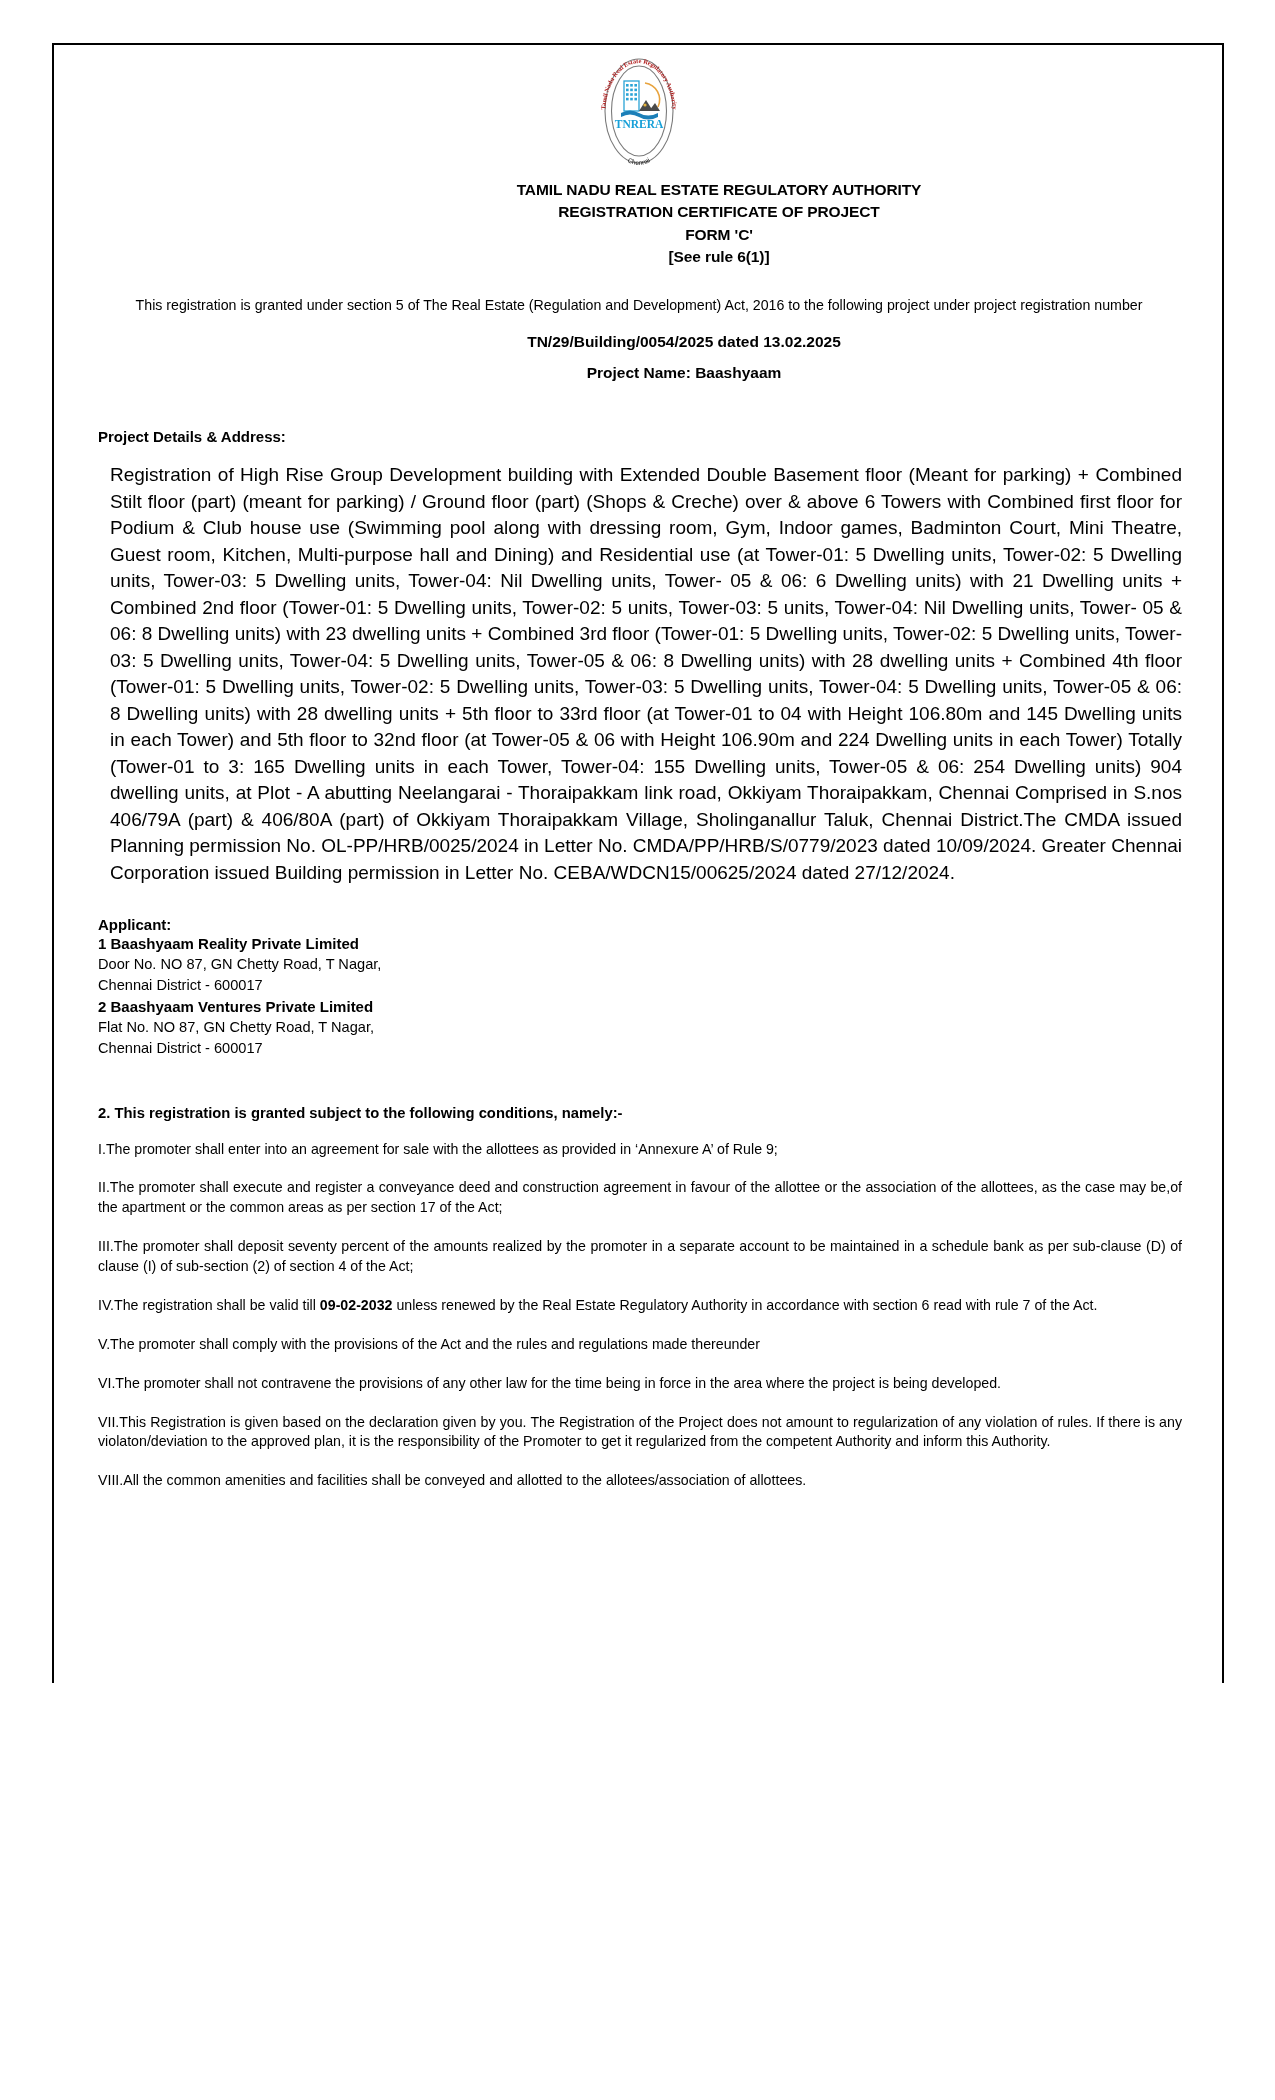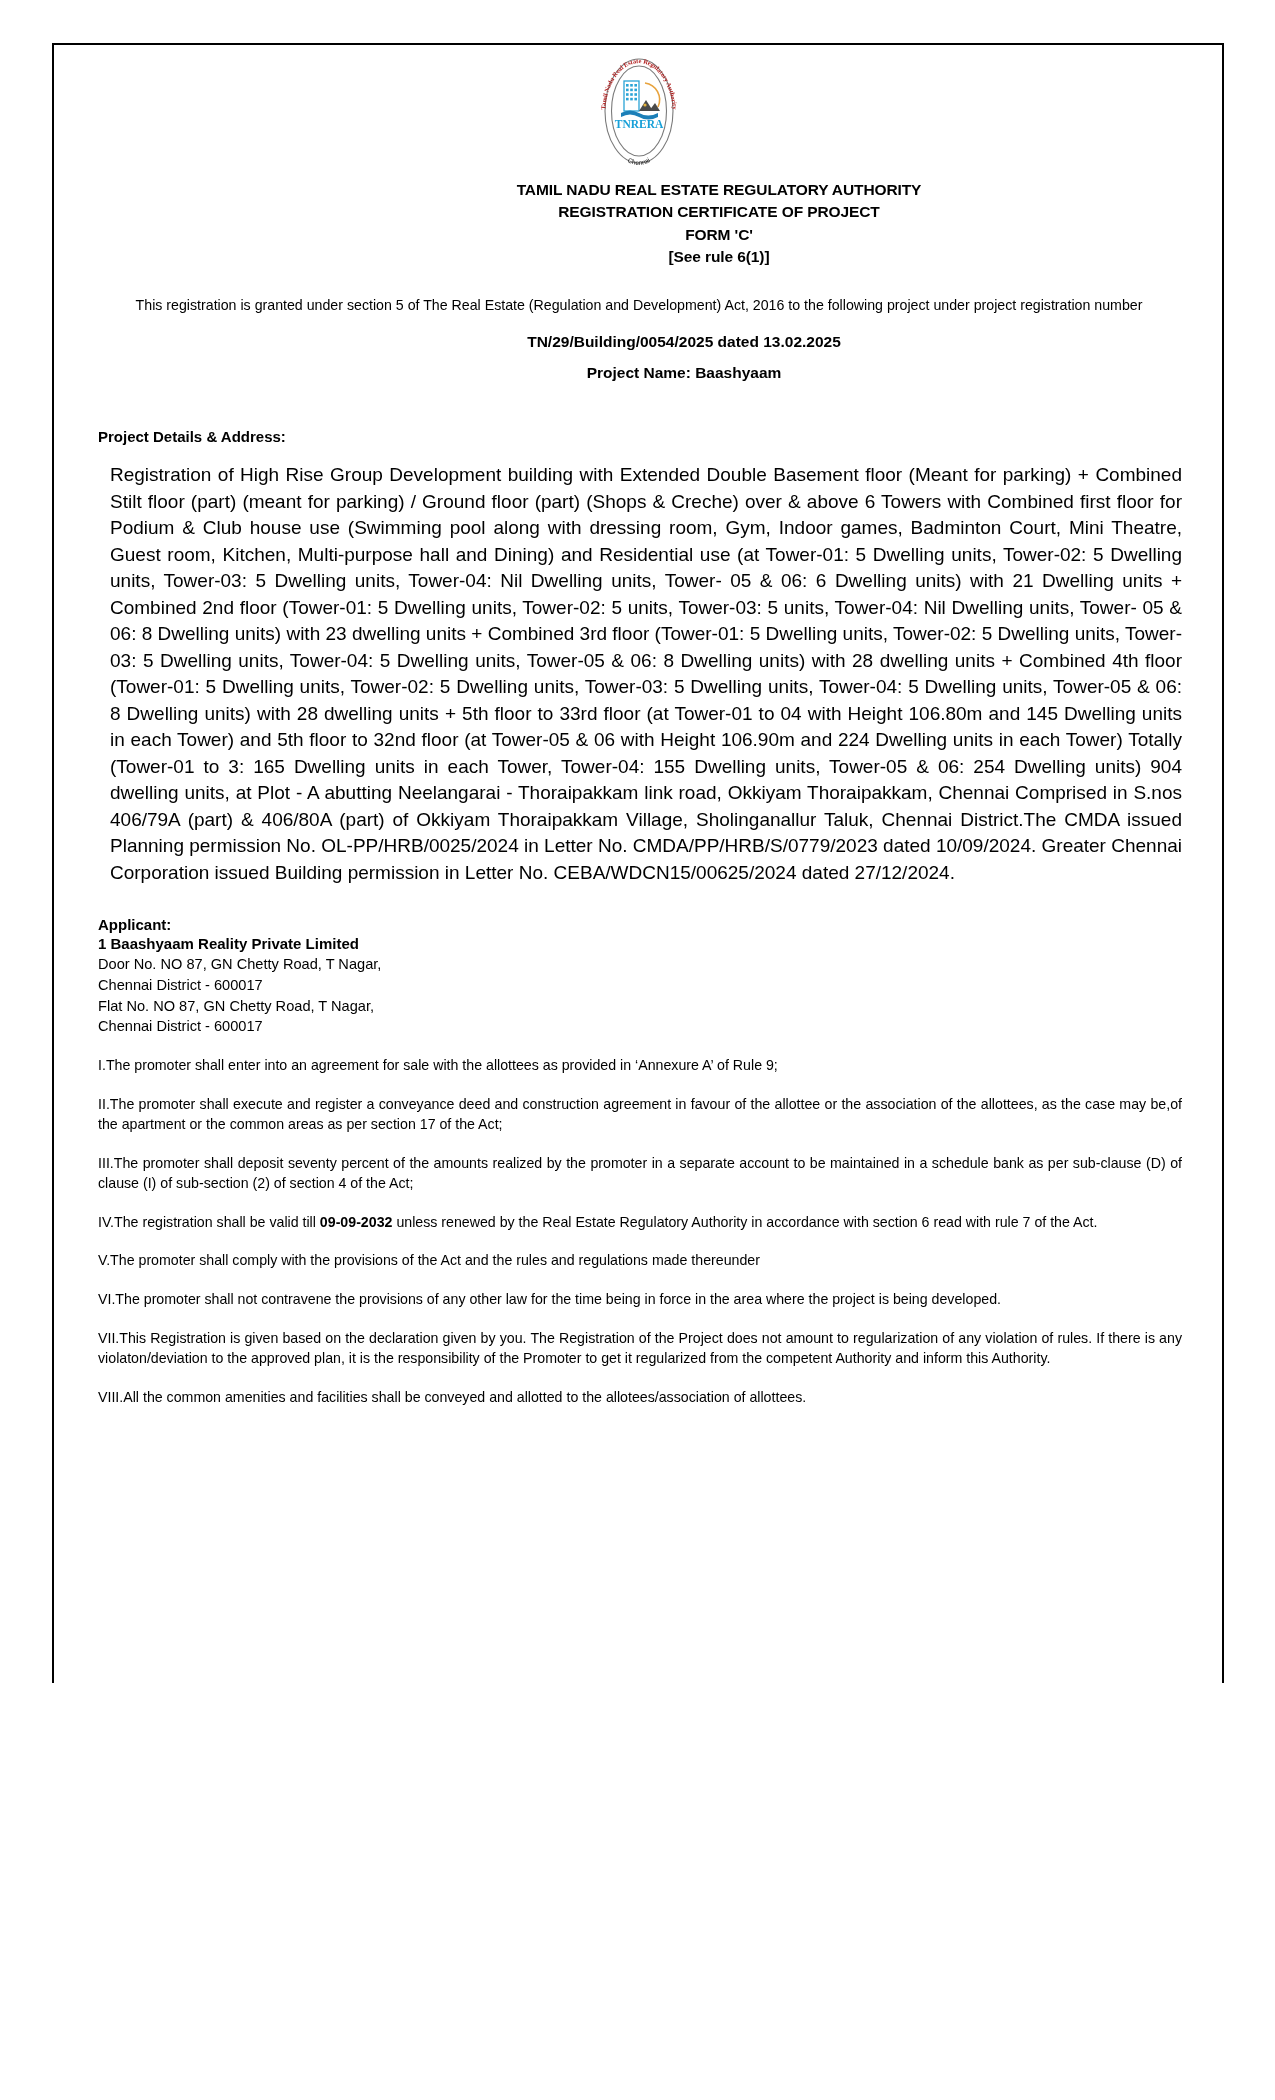--- a/index.html
+++ b/index.html
@@ -222,30 +222,32 @@
 
     <div class="applicant-head">Applicant:</div>
 
     <div>
       <div class="applicant-name">1 Baashyaam Reality Private Limited</div>
       <div class="applicant-line">Door No. NO 87, GN Chetty Road, T Nagar,</div>
       <div class="applicant-line">Chennai District - 600017</div>
     </div>
 
     <div>
+      <div class="applicant-name">2 Baashyaam Ventures Private Limited</div>
       <div class="applicant-line">Flat No. NO 87, GN Chetty Road, T Nagar,</div>
       <div class="applicant-line">Chennai District - 600017</div>
     </div>
 
+    <div class="cond-head">2. This registration is granted subject to the following conditions, namely:-</div>
 
     <div class="cond-para nojust">I.The promoter shall enter into an agreement for sale with the allottees as provided in ‘Annexure A’ of Rule 9;</div>
     <div class="cond-para">II.The promoter shall execute and register a conveyance deed and construction agreement in favour of the allottee or the association of the allottees, as the case may be,of the apartment or the common areas as per section 17 of the Act;</div>
     <div class="cond-para">III.The promoter shall deposit seventy percent of the amounts realized by the promoter in a separate account to be maintained in a schedule bank as per sub-clause (D) of clause (I) of sub-section (2) of section 4 of the Act;</div>
 
-    <div class="cond-para"><span>IV.The registration shall be valid till </span><b class="inl">09-09-2032</b><span> unless renewed by the Real Estate Regulatory Authority in accordance with section 6 read with rule 7 of the Act.</span></div>
+    <div class="cond-para"><span>IV.The registration shall be valid till </span><b class="inl">09-02-2032</b><span> unless renewed by the Real Estate Regulatory Authority in accordance with section 6 read with rule 7 of the Act.</span></div>
 
     <div class="cond-para nojust">V.The promoter shall comply with the provisions of the Act and the rules and regulations made thereunder</div>
     <div class="cond-para">VI.The promoter shall not contravene the provisions of any other law for the time being in force in the area where the project is being developed.</div>
     <div class="cond-para">VII.This Registration is given based on the declaration given by you. The Registration of the Project does not amount to regularization of any violation of rules. If there is any violaton/deviation to the approved plan, it is the responsibility of the Promoter to get it regularized from the competent Authority and inform this Authority.</div>
     <div class="cond-para nojust">VIII.All the common amenities and facilities shall be conveyed and allotted to the allotees/association of allottees.</div>
 
   </div>
 </div>
 
 </body></html>

